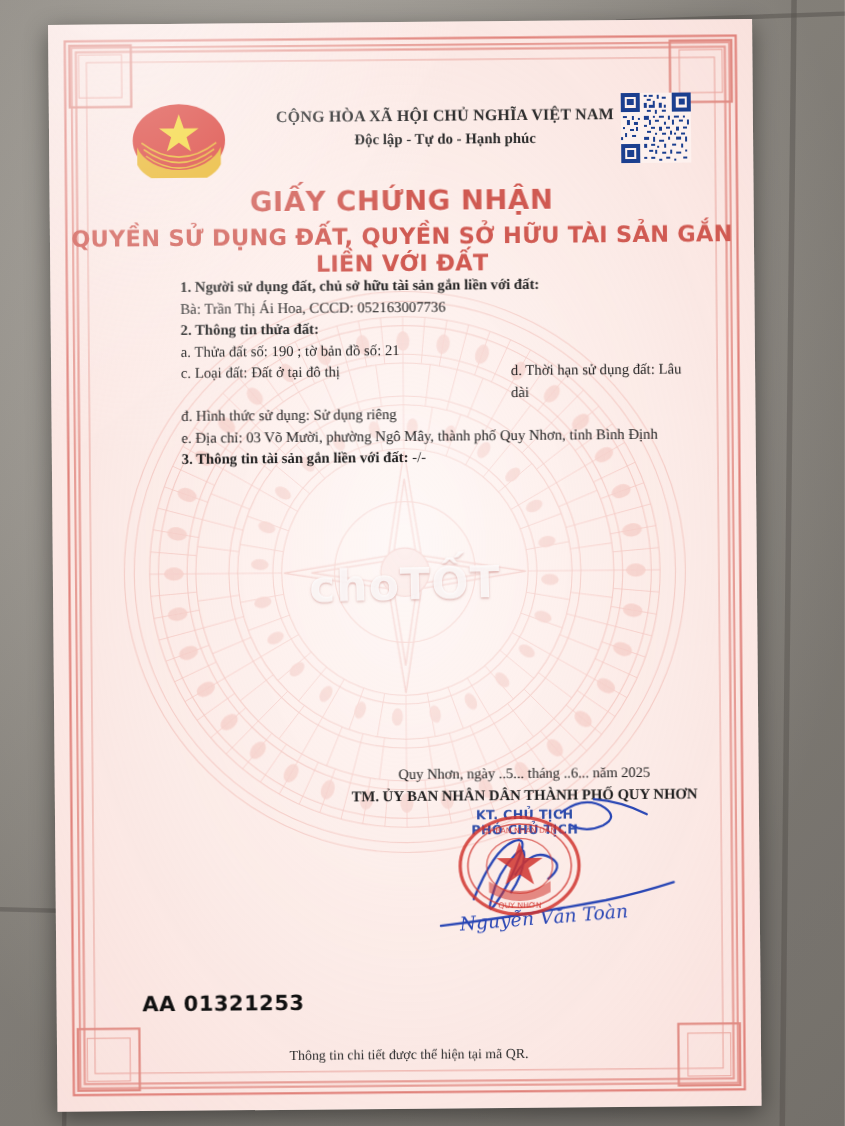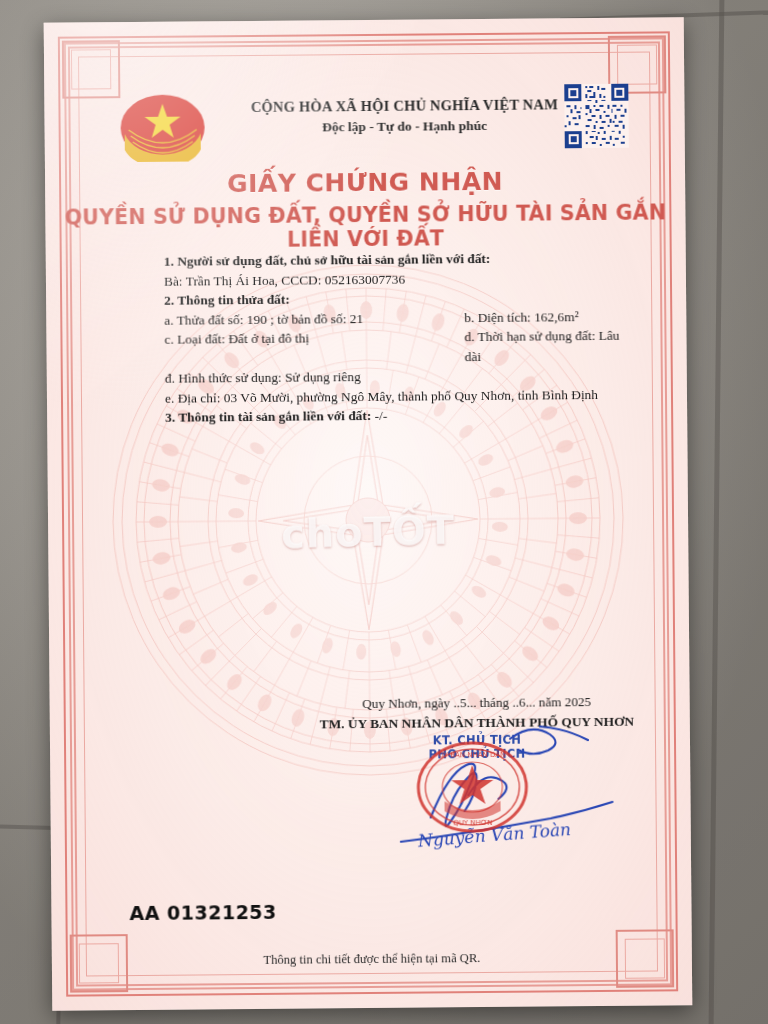--- a/index.html
+++ b/index.html
@@ -540,21 +540,20 @@
       <div class="body-block">
         <div class="ln">
           <b>1. Người sử dụng đất, chủ sở hữu tài sản gắn liền với đất:</b>
         </div>
         <div class="ln">Bà: Trần Thị Ái Hoa, CCCD: 052163007736</div>
         <div class="ln">
           <b>2. Thông tin thửa đất:</b>
         </div>
         <div class="two-col">
           <div class="c1">a. Thửa đất số: 190         ; tờ bản đồ số: 21</div>
-          <div class="c2">b. Diện tích: 162,6m²</div>
         </div>
         <div class="two-col">
           <div class="c1">c. Loại đất: Đất ở tại đô thị</div>
           <div class="c2">d. Thời hạn sử dụng đất: Lâu dài</div>
         </div>
         <div class="ln">đ. Hình thức sử dụng: Sử dụng riêng</div>
         <div class="ln">e. Địa chỉ: 03 Võ Mười, phường Ngô Mây, thành phố Quy Nhơn, tỉnh Bình Định</div>
         <div class="ln">
           <b>3. Thông tin tài sản gắn liền với đất:</b>
           <span>-/-</span>

